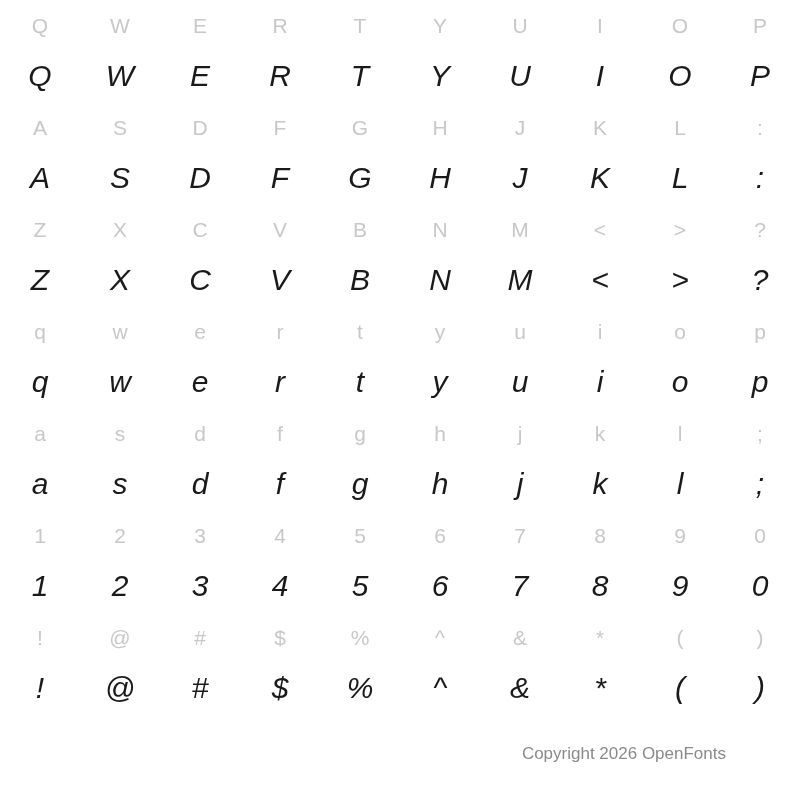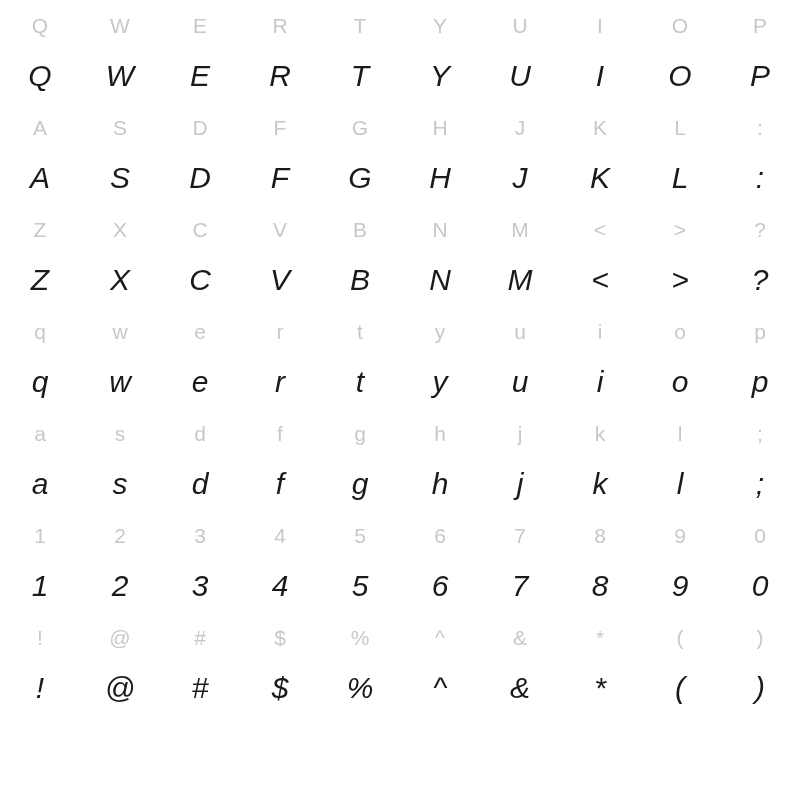--- a/index.html
+++ b/index.html
@@ -238,13 +238,14 @@
         <div class="cell">#</div>
         <div class="cell">$</div>
         <div class="cell">%</div>
         <div class="cell">^</div>
         <div class="cell">&amp;</div>
         <div class="cell">*</div>
         <div class="cell">(</div>
         <div class="cell">)</div>
       </div>
     </div>
+  <div class="footer">Copyright 2026 OpenFonts</div>
 </div>
 
 </body></html>

